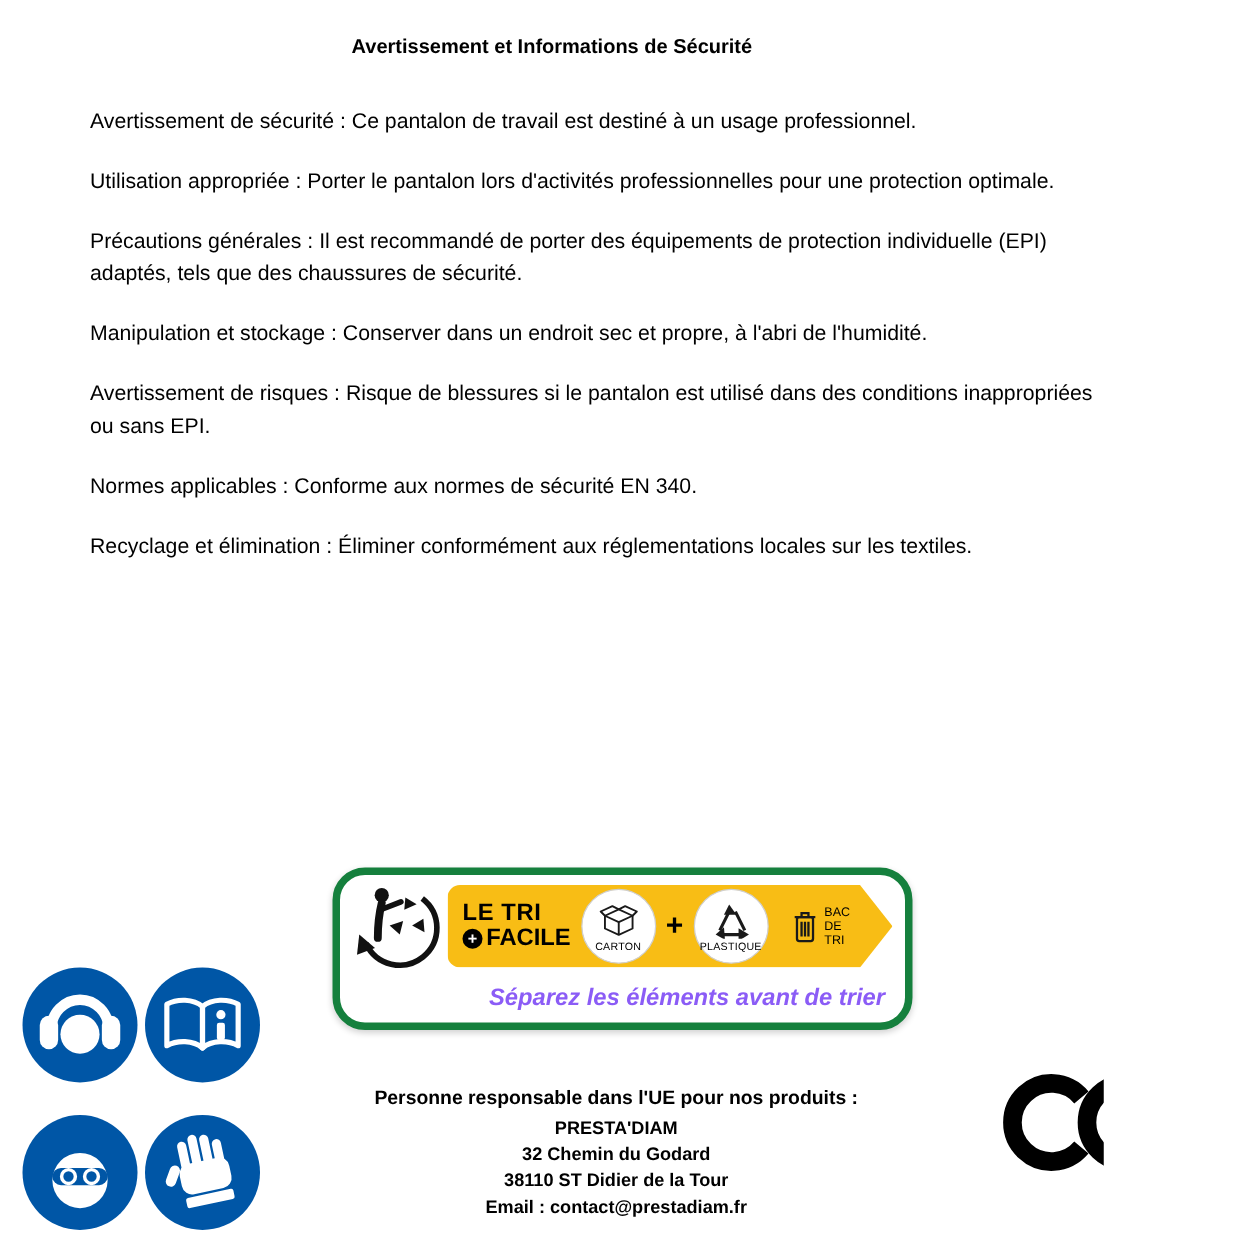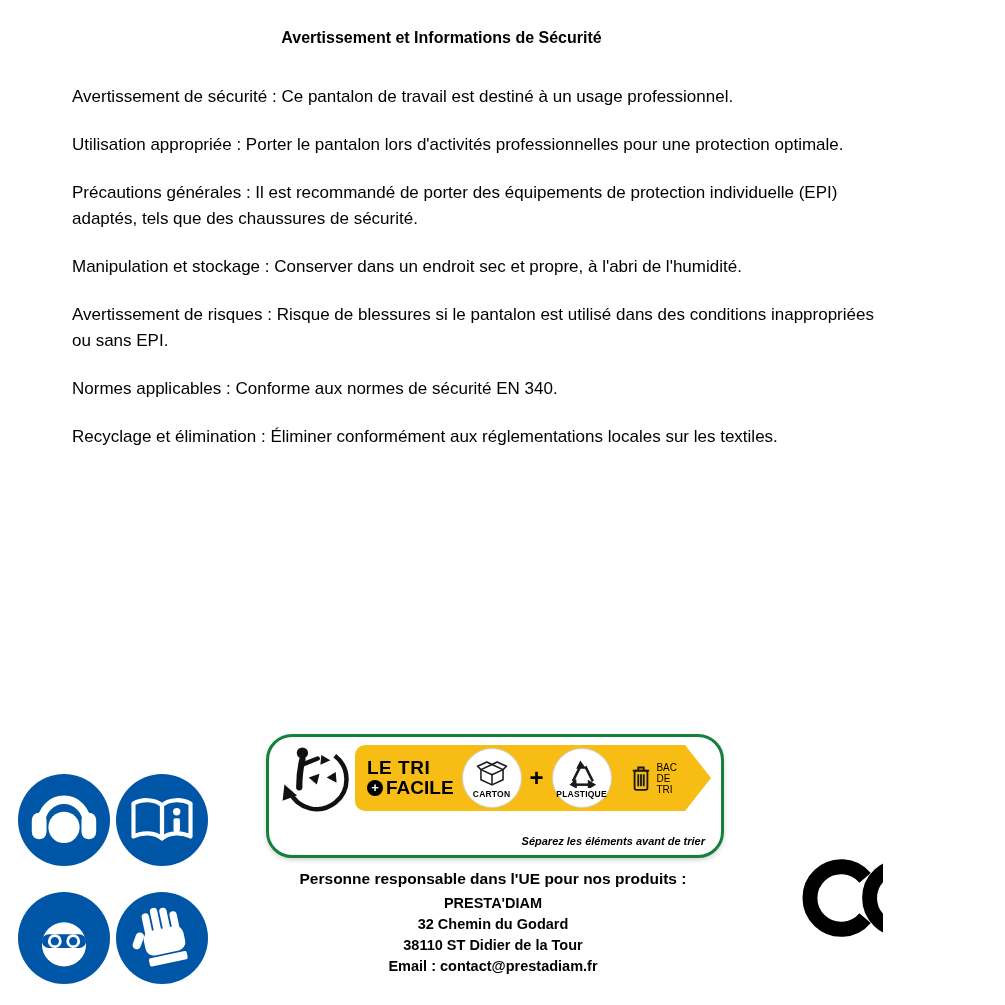--- a/index.html
+++ b/index.html
@@ -61,25 +61,25 @@
     position: absolute;
     left: 268px;
     top: 714px;
     font-size: 13px;
     font-weight: bold;
     margin-top: 35px;
   }
   .banner {
     position: absolute;
     left: 266px;
-    top: 734px;
+    top: 694px;
     width: 452px;
     height: 118px;
     background: #fff;
-    border: 3px solid #15803d;
+    border: 6px solid #15803d;
     border-radius: 26px;
     box-shadow: 0 2px 5px rgba(0,0,0,0.18);
   }
   .triman {
     position: absolute;
     left: 10px;
     top: 8px;
     width: 72px;
     height: 72px;
   }
@@ -110,38 +110,38 @@
   }
   .material {
     width: 60px; height: 60px;
     background: #fff;
     border: 1px solid #cfcfcf;
     border-radius: 50%;
     display: flex; flex-direction: column;
     align-items: center; justify-content: center;
     box-sizing: border-box;
   }
-  .material-label { font-size: 8.5px; font-weight: bold; margin-top: 1px; letter-spacing: 0.2px; }
+  .material-label { font-size: 8.5px; font-weight: normal; margin-top: 1px; letter-spacing: 0.2px; }
   .plus-sign { font-size: 24px; font-weight: bold; }
   .bac {
     margin-left: auto;
     padding-right: 34px;
     display: flex;
     align-items: center;
     gap: 4px;
   }
   .bac-lines { display: flex; flex-direction: column; font-size: 10px; font-weight: normal; line-height: 1.1; }
   .tagline {
     position: absolute;
     right: 16px;
     bottom: 8px;
-    font-size: 11px;
+    font-size: 19px;
     font-weight: bold;
     font-style: italic;
-    color: #000000;
+    color: #8b5cf6;
     text-align: right;
   }
 
   
   .responsible {
     position: absolute;
     left: 253px;
     top: 870px;
     width: 480px;
     text-align: center;

